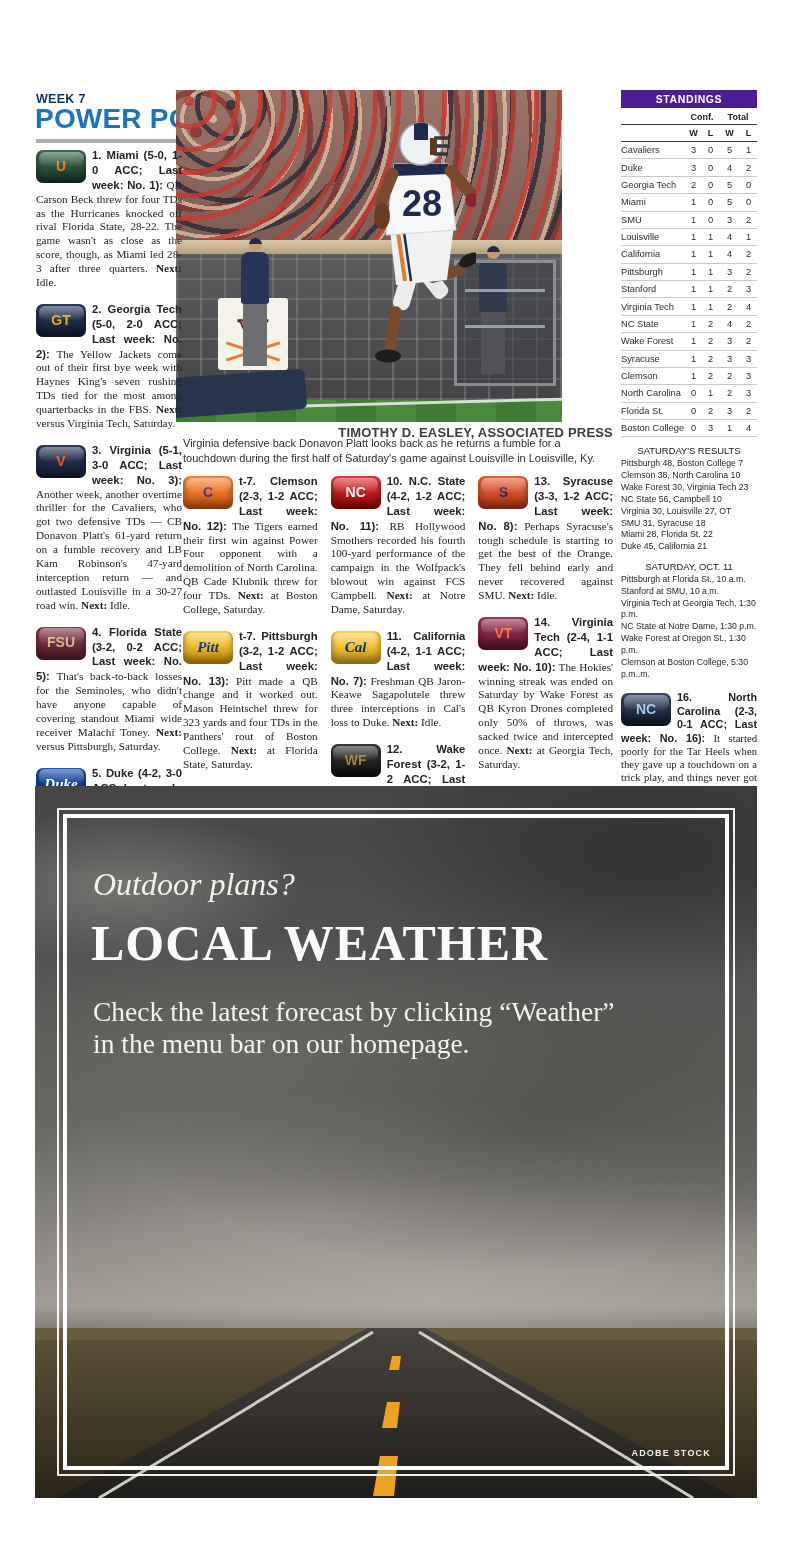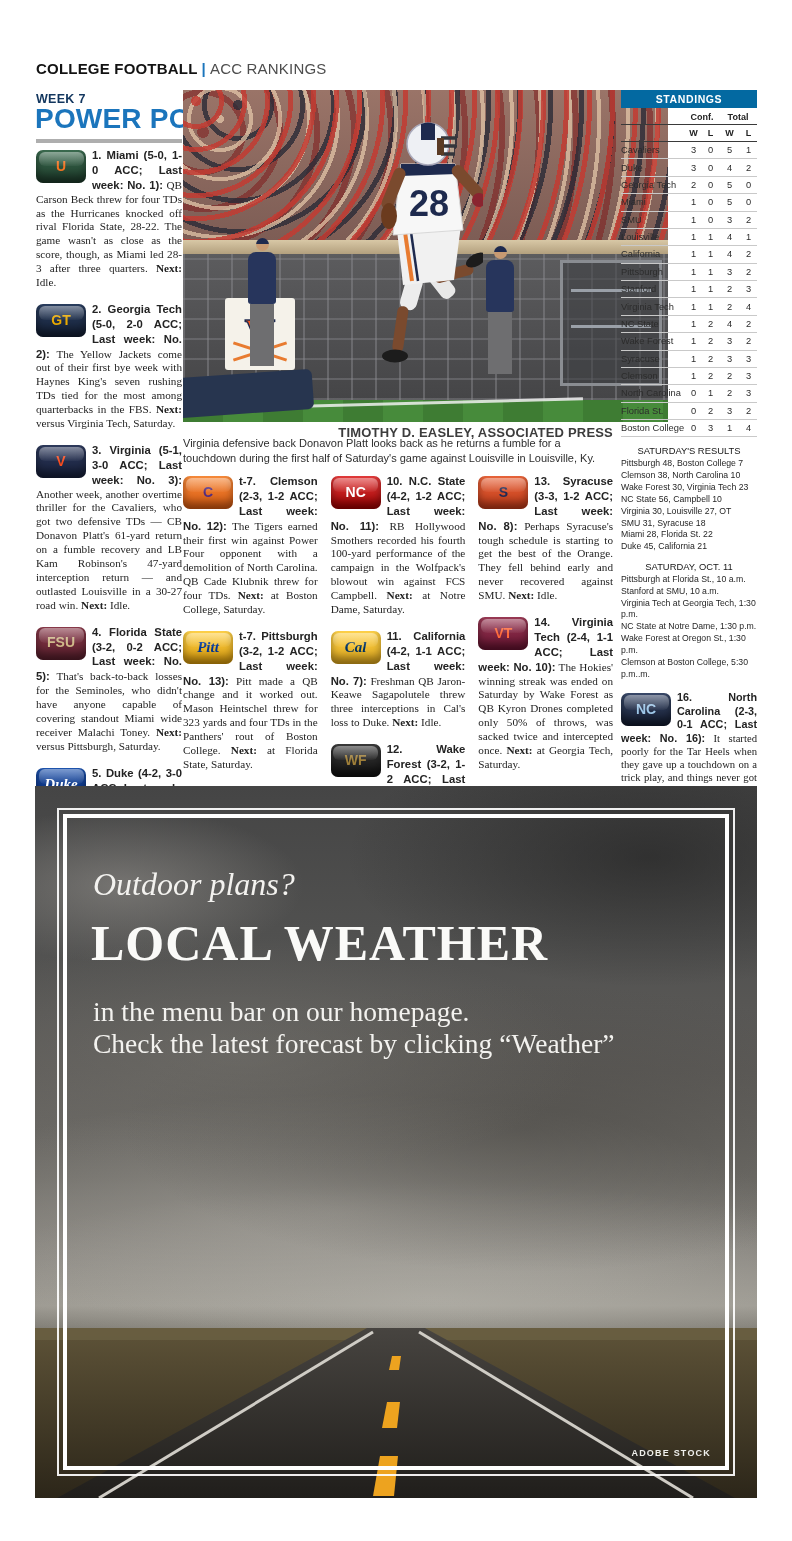--- a/index.html
+++ b/index.html
@@ -28,37 +28,37 @@
   .rk .t{font-weight:bold;font-family:"Liberation Sans",sans-serif;font-size:11.3px;}
   .rk .nx{font-weight:bold;}
   .col1{position:absolute;left:36px;top:148px;width:146px;}
   .midcols{position:absolute;left:183px;top:474px;width:430px;display:flex;gap:13px;}
   .midcols .mc{flex:1;min-width:0;}
   .col5{position:absolute;left:621px;top:90px;width:136px;}
   .col5 .rk{font-size:10.7px;}
   .col5 .rk .t{font-size:10.8px;}
 
   
-  .st-bar{background:#0369a1;color:#fff;text-align:center;font-weight:bold;font-size:10.5px;
+  .st-bar{background:#4c1d95;color:#fff;text-align:center;font-weight:bold;font-size:10.5px;
           letter-spacing:.6px;padding:3px 0;}
   .st-gh,.st-wl,.st-row{display:grid;grid-template-columns:1fr 17px 17px 21px 17px;align-items:center;}
   .st-gh{font-weight:bold;font-size:9px;padding:4px 0 2px;border-bottom:1px solid #3a3a3a;}
   .st-gh .gc{grid-column:2/4;text-align:center;}
   .st-gh .gt{grid-column:4/6;text-align:center;}
   .st-wl{font-weight:bold;font-size:9px;padding:3px 0;border-bottom:1px solid #3a3a3a;}
   .st-wl span,.st-row .n{text-align:center;}
   .st-row{font-size:9.3px;padding:3.2px 0;border-bottom:1px solid #c9c9c9;color:#2c2c2c;}
   .st-row .team{white-space:nowrap;overflow:hidden;}
   .res-title{text-align:center;font-weight:normal;font-size:9.4px;margin-top:8px;margin-bottom:2px;color:#161616;}
   .res-line{font-size:8.7px;line-height:1.36;color:#262626;}
   .sec-gap{height:2px;}
   .byline{font-family:"Liberation Serif",serif;font-style:italic;font-size:11px;margin-top:10px;color:#222;}
 
   
-  .photo{position:absolute;left:183px;top:90px;width:485px;height:332px;background:#6f6f6f;overflow:hidden;}
+  .photo{position:absolute;left:176px;top:90px;width:386px;height:332px;background:#6f6f6f;overflow:hidden;}
   .ph-crowd{position:absolute;left:0;top:0;right:0;height:150px;
     background:
      repeating-radial-gradient(circle at 13px 11px, rgba(194,59,50,.85) 0 5px, rgba(194,59,50,0) 5px 23px),
      repeating-radial-gradient(circle at 37px 29px, rgba(232,203,172,.7) 0 4px, rgba(232,203,172,0) 4px 29px),
      repeating-radial-gradient(circle at 55px 15px, rgba(42,42,54,.8) 0 5px, rgba(42,42,54,0) 5px 31px),
      repeating-radial-gradient(circle at 20px 42px, rgba(128,33,33,.6) 0 6px, rgba(128,33,33,0) 6px 37px),
      linear-gradient(180deg,#9a7468,#7d5d55);}
   .ph-ledge{position:absolute;left:0;top:150px;right:0;height:14px;
     background:linear-gradient(180deg,#d8c8a6,#b3a07e);}
   .ph-wall{position:absolute;left:0;top:164px;right:0;height:146px;
@@ -113,23 +113,20 @@
   .ad-body{position:absolute;left:58px;top:210px;z-index:5;color:#f3f2ef;font-family:"Liberation Serif",serif;
     font-size:27.5px;line-height:1.18;}
   .ad-credit{position:absolute;right:46px;bottom:40px;z-index:5;color:#efefec;font-size:9px;font-weight:bold;
     letter-spacing:1.2px;}
 </style>
 </head>
 <body>
 
 <div class="page">
 
-  <div class="kicker">
-    <span class="kb">COLLEGE FOOTBALL</span><span class="ksep">|</span><span class="kl">ACC RANKINGS</span>
-  </div>
   <div class="weekline">WEEK 7</div>
   <div class="polltitle">POWER POLL</div>
   <div class="titlerule"></div>
 
   <div class="photo">
     <div class="ph-crowd"></div>
     <div class="ph-ledge"></div>
     <div class="ph-wall"></div>
     <div class="ph-turf"></div>
     <div class="ph-yard"></div>
@@ -465,19 +462,19 @@
       <line x1="384" y1="4" x2="658" y2="170" stroke="#cfccc5" stroke-width="3"></line>
       <polygon points="357,28 366,28 364,42 354,42" fill="#eda31f"></polygon>
       <polygon points="352,74 365,74 362,100 347,100" fill="#eda31f"></polygon>
       <polygon points="345,128 363,128 359,168 338,168" fill="#eda31f"></polygon>
     </svg>
     <div class="frame-thin"></div>
     <div class="frame-thick"></div>
     <div class="ad-eyebrow">Outdoor plans?</div>
     <div class="ad-head">LOCAL WEATHER</div>
     <div class="ad-body">
+      <div>Check the latest forecast by clicking “Weather”</div>
       <div>in the menu bar on our homepage.</div>
-      <div>Check the latest forecast by clicking “Weather”</div>
     </div>
     <div class="ad-credit">ADOBE STOCK</div>
   </div>
 
 </div>
 
 </body></html>

